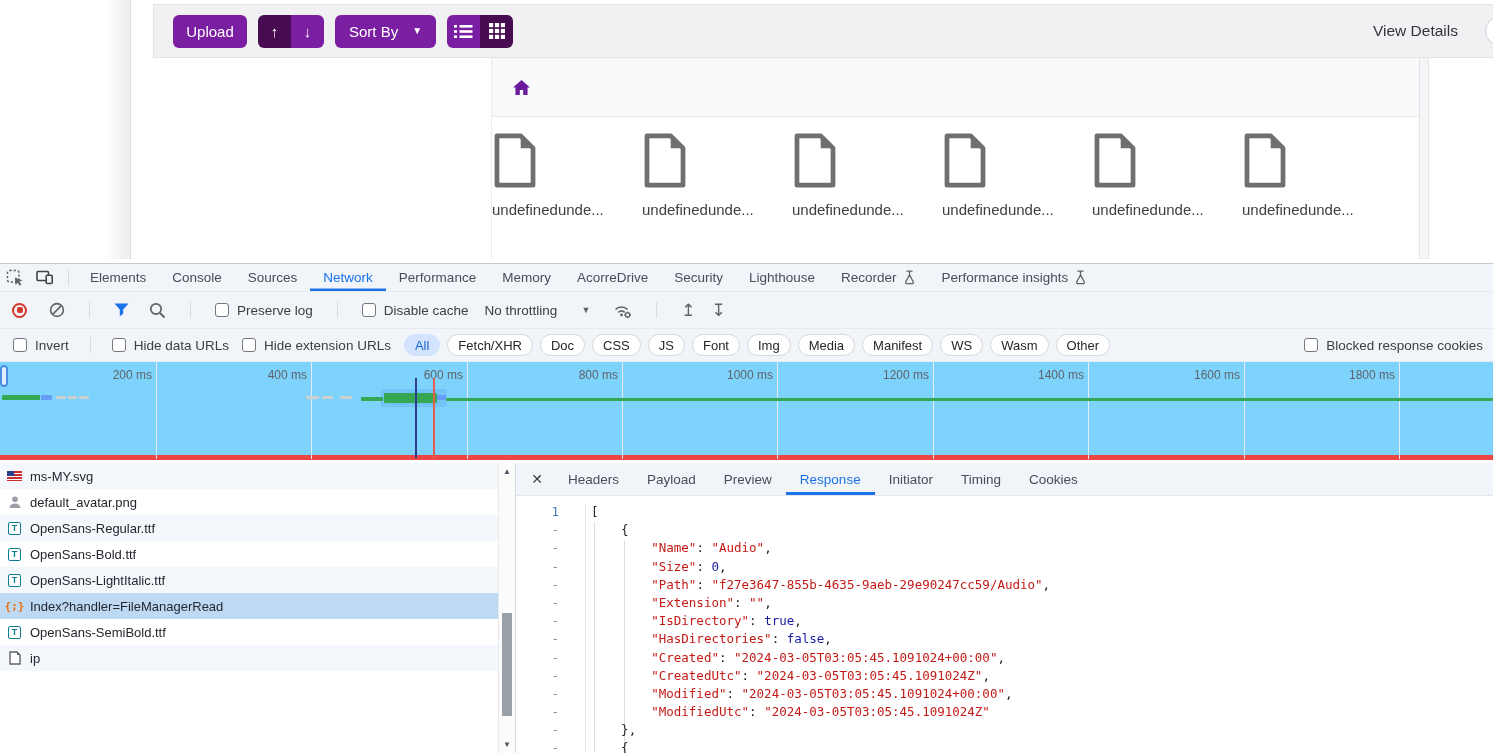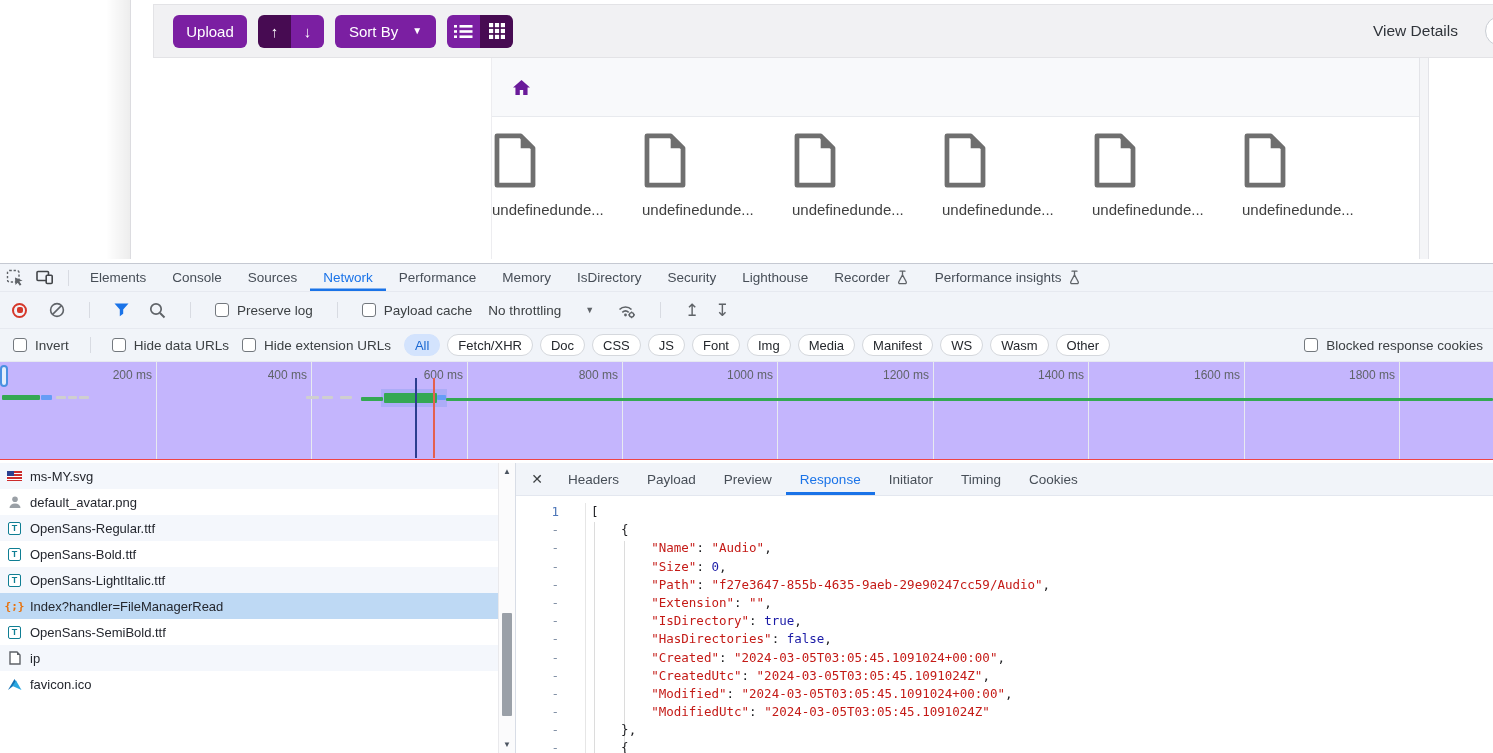--- a/index.html
+++ b/index.html
@@ -50,21 +50,21 @@
     align-items:center;padding-left:5px;gap:13px;font-size:13.5px;color:#3c4043;border-bottom:1px solid #e6e9f0}
   .filter-input{width:205px;height:23px;border:1px solid #c9cdd4;border-radius:11px;background:#fff;
     padding:0 10px;font-size:13px;font-family:"Liberation Sans",sans-serif;color:#202124;outline:none}
   .filter-input::placeholder{color:#868b92}
   .pills{display:flex;gap:7px;align-items:center}
   .pill{height:22px;padding:5px 10px;border:1px solid #d5d8dd;border-radius:11px;background:#fff;color:#24272c;
     display:flex;align-items:center;font-size:13px;cursor:pointer;white-space:nowrap}
   .pill.sel{background:#d3e3fd;border-color:#d3e3fd;color:#1967d2}
   .blocked{margin-left:auto;margin-right:10px}
 
-  .overview{position:absolute;top:98px;left:0;width:1493px;height:98px;background:#c4b5fd;border-bottom:1px solid #ef4444}
+  .overview{position:absolute;top:98px;left:0;width:1493px;height:98px;background:#7dd3fc;border-bottom:5px solid #ef4444}
   .gridline{position:absolute;top:0;width:1px;height:97px;background:#e7eaf0}
   .tick{position:absolute;top:6px;width:70px;text-align:right;font-size:12px;color:#5f6368}
   .wbar{position:absolute;border-radius:1px}
   .wbar.g{background:#34a853}.wbar.b{background:#669df6}.wbar.y{background:#cfcfcf}
   .ov-sel{position:absolute;background:rgba(86,143,227,.22)}
   .cursor{position:absolute;top:16px;width:1.6px;height:80px}
   .cursor.blue{background:#2c3e8f}.cursor.red{background:#e4604e}
   .ov-handle{position:absolute;left:0;top:3px;width:8px;height:22px;border:2px solid #4a90e2;border-radius:5px;background:#e3eefc}
 
   .dt-main{position:absolute;top:199px;left:0;width:1493px;height:291px;display:flex}
@@ -248,21 +248,21 @@
           <div class="dt-tab active">
             <span>Network</span>
           </div>
           <div class="dt-tab">
             <span>Performance</span>
           </div>
           <div class="dt-tab">
             <span>Memory</span>
           </div>
           <div class="dt-tab">
-            <span>IsDirectory</span>
+            <span>AcorreDrive</span>
           </div>
           <div class="dt-tab">
             <span>Security</span>
           </div>
           <div class="dt-tab">
             <span>Lighthouse</span>
           </div>
           <div class="dt-tab">
             <span>Recorder</span>
             <svg width="13" height="15" viewBox="0 0 13 15">
@@ -301,21 +301,21 @@
         </svg>
       </div>
       <div class="vdiv"></div>
       <div class="chklbl">
         <span class="chk"></span>
         <span>Preserve log</span>
       </div>
       <div class="vdiv"></div>
       <div class="chklbl">
         <span class="chk"></span>
-        <span>Payload cache</span>
+        <span>Disable cache</span>
       </div>
       <div class="throttle">
         <span>No throttling</span>
         <span style="font-size:9px;color:#5f6368">▼</span>
       </div>
       <div style="margin-left:6px">
         <svg width="20" height="17" viewBox="0 0 20 17">
           <path d="M3.5 7.5 A8.5 8.5 0 0 1 15.5 7.5" fill="none" stroke="#5f6368" stroke-width="1.7"></path>
           <path d="M6.3 10.3 A5 5 0 0 1 12.7 10.3" fill="none" stroke="#5f6368" stroke-width="1.7"></path>
           <circle cx="9.5" cy="13" r="1.4" fill="#5f6368"></circle>
@@ -457,29 +457,20 @@
             </div>
             <div class="net-row odd">
               <span class="rowicon">
                 <svg width="12" height="14" viewBox="0 0 12 14">
                   <path d="M1 1 H8 L11 4 V13 H1 Z" fill="#fff" stroke="#5f6368" stroke-width="1.4"></path>
                   <path d="M8 1 L11 4 H8 Z" fill="#5f6368"></path>
                 </svg>
               </span>
               <span>ip</span>
             </div>
-            <div class="net-row">
-              <span class="rowicon">
-                <svg width="14" height="13" viewBox="0 0 14 13">
-                  <polygon points="0,12 6.5,1 9,5" fill="#1273b5"></polygon>
-                  <polygon points="4.5,8 8,2.5 13.5,12" fill="#2aa7e0"></polygon>
-                </svg>
-              </span>
-              <span>favicon.ico</span>
-            </div>
           </div>
         <div class="net-sb">
           <div class="sb-arrow" style="top:4px">▲</div>
           <div class="sb-thumb" style="top:150px;height:103px"></div>
           <div class="sb-arrow" style="bottom:5px">▼</div>
         </div>
       </div>
 
       <div class="resp">
         <div class="resp-tabs">

